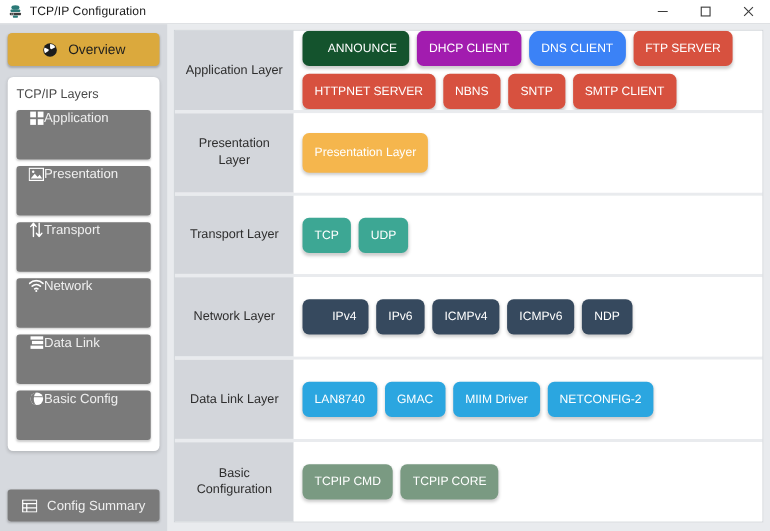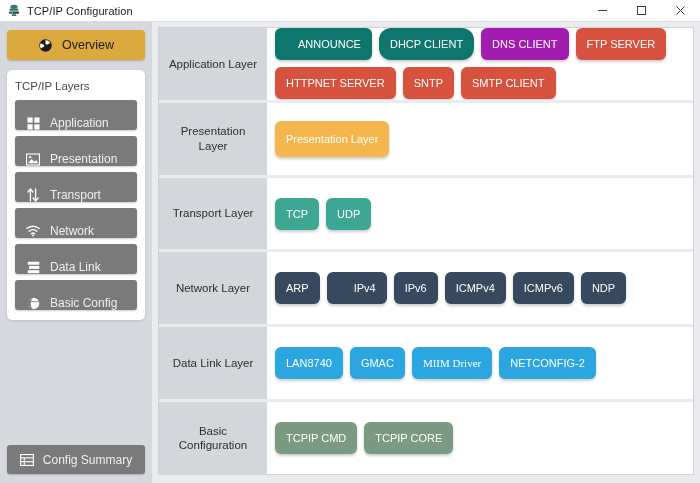--- a/index.html
+++ b/index.html
@@ -108,27 +108,26 @@
     box-shadow: 0 1px 3px rgba(0,0,0,0.14);
     flex: 0 0 auto;
   }
   .layers-title {
     text-align: left;
     font-size: 11.5px;
     color: #4a4a4a;
     padding: 2px 0 8px 0;
   }
   .layer-btn {
-    height: 30px;
+    height: 45px;
     background: #7a7a7a;
     border-radius: 3px;
     display: flex;
-    align-items: flex-end;
+    align-items: flex-start;
     padding-left: 11px;
-    gap: 10px;
     margin-bottom: 6px;
     box-shadow: 0 1px 2px rgba(0,0,0,0.2);
     cursor: pointer;
   }
   .layer-btn:last-child { margin-bottom: 0; }
   .layer-btn .lbl {
     font-size: 12px;
     color: #efefef;
   }
   .layer-btn .ico { width: 14px; height: 14px; display: flex; align-items: center; justify-content: center; flex: 0 0 14px; }
@@ -360,25 +359,26 @@
     </div>
 
     <div class="main">
       <div class="layers-table">
 
         <div class="layer-row">
           <div class="row-label">
             <span class="txt">Application Layer</span>
           </div>
           <div class="row-items">
-              <span class="chip" style="background: #0f766e; padding-left: 23px;">ANNOUNCE</span>
-              <span class="chip" style="background: #0f766e; border-radius: 12px;">DHCP CLIENT</span>
-              <span class="chip" style="background: #a21caf;">DNS CLIENT</span>
+              <span class="chip" style="background: #14532d; padding-left: 23px;">ANNOUNCE</span>
+              <span class="chip" style="background: #a21caf;">DHCP CLIENT</span>
+              <span class="chip" style="background: #3b82f6; border-radius: 10px;">DNS CLIENT</span>
               <span class="chip" style="background: rgb(215, 81, 63);">FTP SERVER</span>
               <span class="chip" style="background: rgb(215, 81, 63);">HTTPNET SERVER</span>
+              <span class="chip" style="background: rgb(215, 81, 63);">NBNS</span>
               <span class="chip" style="background: rgb(215, 81, 63);">SNTP</span>
               <span class="chip" style="background: rgb(215, 81, 63);">SMTP CLIENT</span>
             </div>
         </div>
 
         <div class="layer-row">
           <div class="row-label">
             <span class="txt">Presentation Layer</span>
           </div>
           <div class="row-items">
@@ -394,37 +394,36 @@
               <span class="chip" style="background: rgb(61, 167, 148);">TCP</span>
               <span class="chip" style="background: rgb(61, 167, 148);">UDP</span>
             </div>
         </div>
 
         <div class="layer-row">
           <div class="row-label">
             <span class="txt">Network Layer</span>
           </div>
           <div class="row-items">
-              <span class="chip" style="background: rgb(54, 73, 94);">ARP</span>
               <span class="chip" style="background: rgb(54, 73, 94); padding-left: 27px;">IPv4</span>
               <span class="chip" style="background: rgb(54, 73, 94);">IPv6</span>
               <span class="chip" style="background: rgb(54, 73, 94);">ICMPv4</span>
               <span class="chip" style="background: rgb(54, 73, 94);">ICMPv6</span>
               <span class="chip" style="background: rgb(54, 73, 94);">NDP</span>
             </div>
         </div>
 
         <div class="layer-row">
           <div class="row-label">
             <span class="txt">Data Link Layer</span>
           </div>
           <div class="row-items">
               <span class="chip" style="background: rgb(43, 166, 224);">LAN8740</span>
               <span class="chip" style="background: rgb(43, 166, 224);">GMAC</span>
-              <span class="chip" style="background: rgb(43, 166, 224); font-family: Liberation Serif, serif;">MIIM Driver</span>
+              <span class="chip" style="background: rgb(43, 166, 224);">MIIM Driver</span>
               <span class="chip" style="background: rgb(43, 166, 224);">NETCONFIG-2</span>
             </div>
         </div>
 
         <div class="layer-row">
           <div class="row-label">
             <span class="txt">Basic Configuration</span>
           </div>
           <div class="row-items">
               <span class="chip" style="background: rgb(122, 154, 130);">TCPIP CMD</span>

